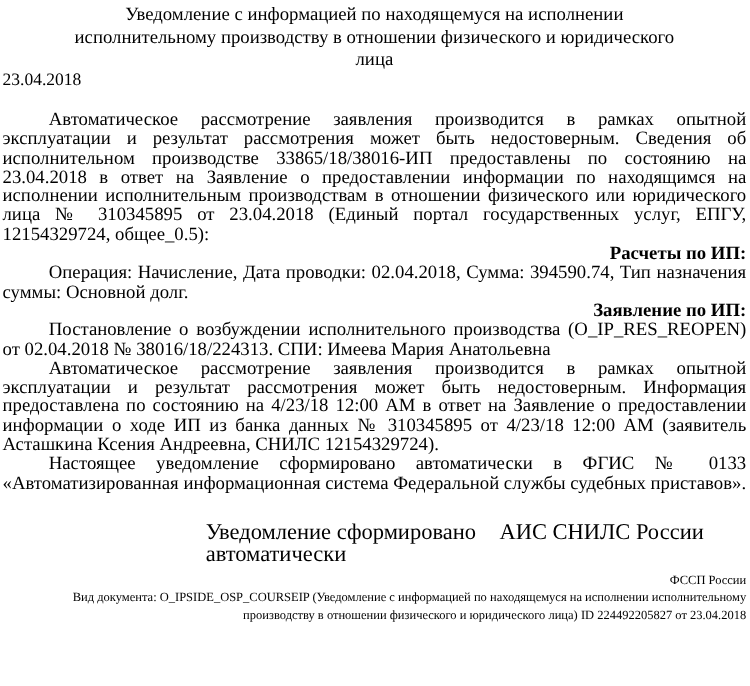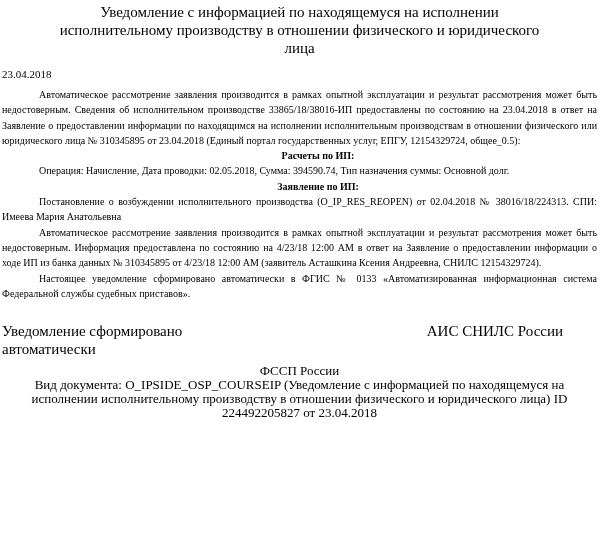--- a/index.html
+++ b/index.html
@@ -19,70 +19,70 @@
     border-radius: 11px;
   }
   .doc-title {
     font-size: 15px;
     line-height: 18px;
     text-align: center;
     max-width: 505px;
     margin: 0 auto;
   }
   .doc-date {
-    font-size: 11px;
+    font-size: 14px;
     line-height: 15px;
-    margin-top: 10px;
+    margin-top: 0;
   }
   .doc-body {
-    margin-top: 5px;
-    font-size: 10px;
+    margin-top: 17px;
+    font-size: 15px;
     line-height: 15.3px;
     text-align: justify;
   }
   .doc-body .para,
   .doc-body .heading {
     margin: 0;
     text-indent: 37px;
   }
   .doc-body .heading {
     font-weight: bold;
-    text-align: center;
+    text-align: right;
   }
   .signature {
     margin-top: 21px;
     display: flex;
-    justify-content: space-between;
+    justify-content: flex-end;
     align-items: flex-start;
-    font-size: 15px;
+    font-size: 18px;
     line-height: 18px;
   }
   .signature .sig-left { max-width: 235px; }
   .signature .sig-right { padding-right: 34px; white-space: nowrap; }
   .doc-footer {
     margin-top: 6px;
-    font-size: 13px;
+    font-size: 10px;
     line-height: 14px;
-    text-align: center;
+    text-align: right;
   }
   .doc-footer p { margin: 0; }
 </style>
 </head>
 <body>
 
 <div class="page">
 
   <div class="doc-title">Уведомление с информацией по находящемуся на исполнении исполнительному производству в отношении физического и юридического лица</div>
 
   <div class="doc-date">23.04.2018</div>
 
   <div class="doc-body">
     <p class="para">Автоматическое рассмотрение заявления производится в рамках опытной эксплуатации и результат рассмотрения может быть недостоверным. Сведения об исполнительном производстве 33865/18/38016-ИП предоставлены по состоянию на 23.04.2018 в ответ на Заявление о предоставлении информации по находящимся на исполнении исполнительным производствам в отношении физического или юридического лица № 310345895 от 23.04.2018 (Единый портал государственных услуг, ЕПГУ, 12154329724, общее_0.5):</p>
     <p class="heading">Расчеты по ИП:</p>
-    <p class="para">Операция: Начисление, Дата проводки: 02.05.2018, Сумма: 394590.74, Тип назначения суммы: Основной долг.</p>
+    <p class="para">Операция: Начисление, Дата проводки: 02.04.2018, Сумма: 394590.74, Тип назначения суммы: Основной долг.</p>
     <p class="heading">Заявление по ИП:</p>
     <p class="para">Постановление о возбуждении исполнительного производства (O_IP_RES_REOPEN) от 02.04.2018 № 38016/18/224313. СПИ: Имеева Мария Анатольевна</p>
     <p class="para">Автоматическое рассмотрение заявления производится в рамках опытной эксплуатации и результат рассмотрения может быть недостоверным. Информация предоставлена по состоянию на 4/23/18 12:00 AM в ответ на Заявление о предоставлении информации о ходе ИП из банка данных № 310345895 от 4/23/18 12:00 AM (заявитель Асташкина Ксения Андреевна, СНИЛС 12154329724).</p>
     <p class="para">Настоящее уведомление сформировано автоматически в ФГИС № 0133 «Автоматизированная информационная система Федеральной службы судебных приставов».</p>
   </div>
 
   <div class="signature">
     <div class="sig-left">Уведомление сформировано автоматически</div>
     <div class="sig-right">АИС СНИЛС России</div>
   </div>

